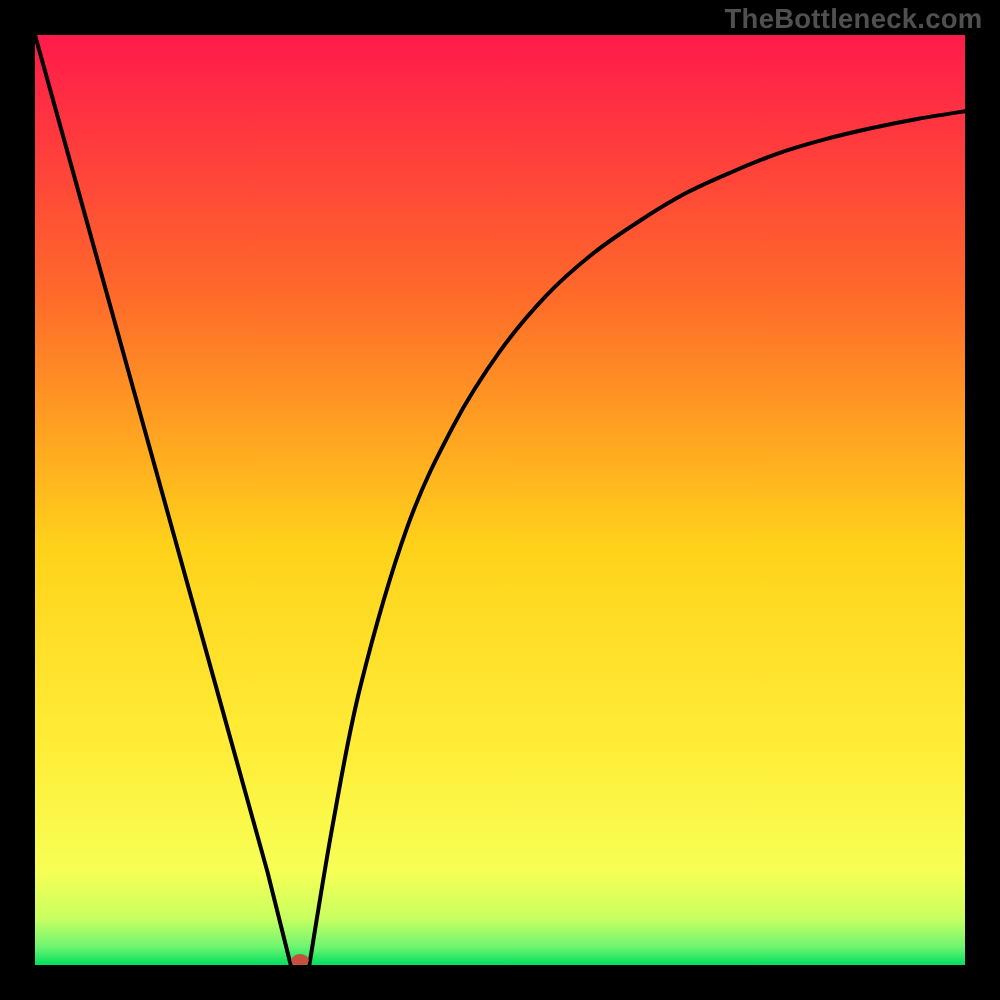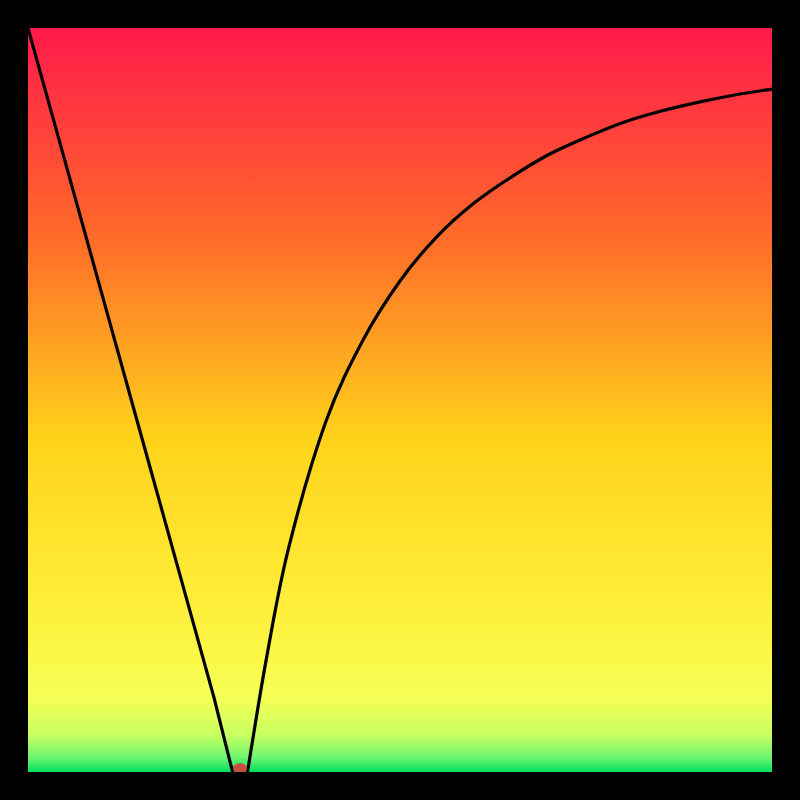--- a/index.html
+++ b/index.html
@@ -34,20 +34,21 @@
     width: 744px;
     height: 744px;
   }
   svg { display: block; }
 </style>
 </head>
 <body>
 
 <div class="frame">
 
+  <div class="watermark">TheBottleneck.com</div>
 
   <div class="plot-wrap">
     <svg id="chart-svg" viewBox="0 0 744 744" width="744" height="744">
       <defs>
         <linearGradient id="bg-grad" x1="0" y1="0" x2="0" y2="1">
           <stop id="g0" offset="0%" stop-color="#ff1a4b"></stop>
           <stop id="g1" offset="28%" stop-color="#ff6a2a"></stop>
           <stop id="g2" offset="55%" stop-color="#ffd21a"></stop>
           <stop id="g3" offset="78%" stop-color="#ffef3a"></stop>
           <stop id="g4" offset="90%" stop-color="#f6ff55"></stop>

